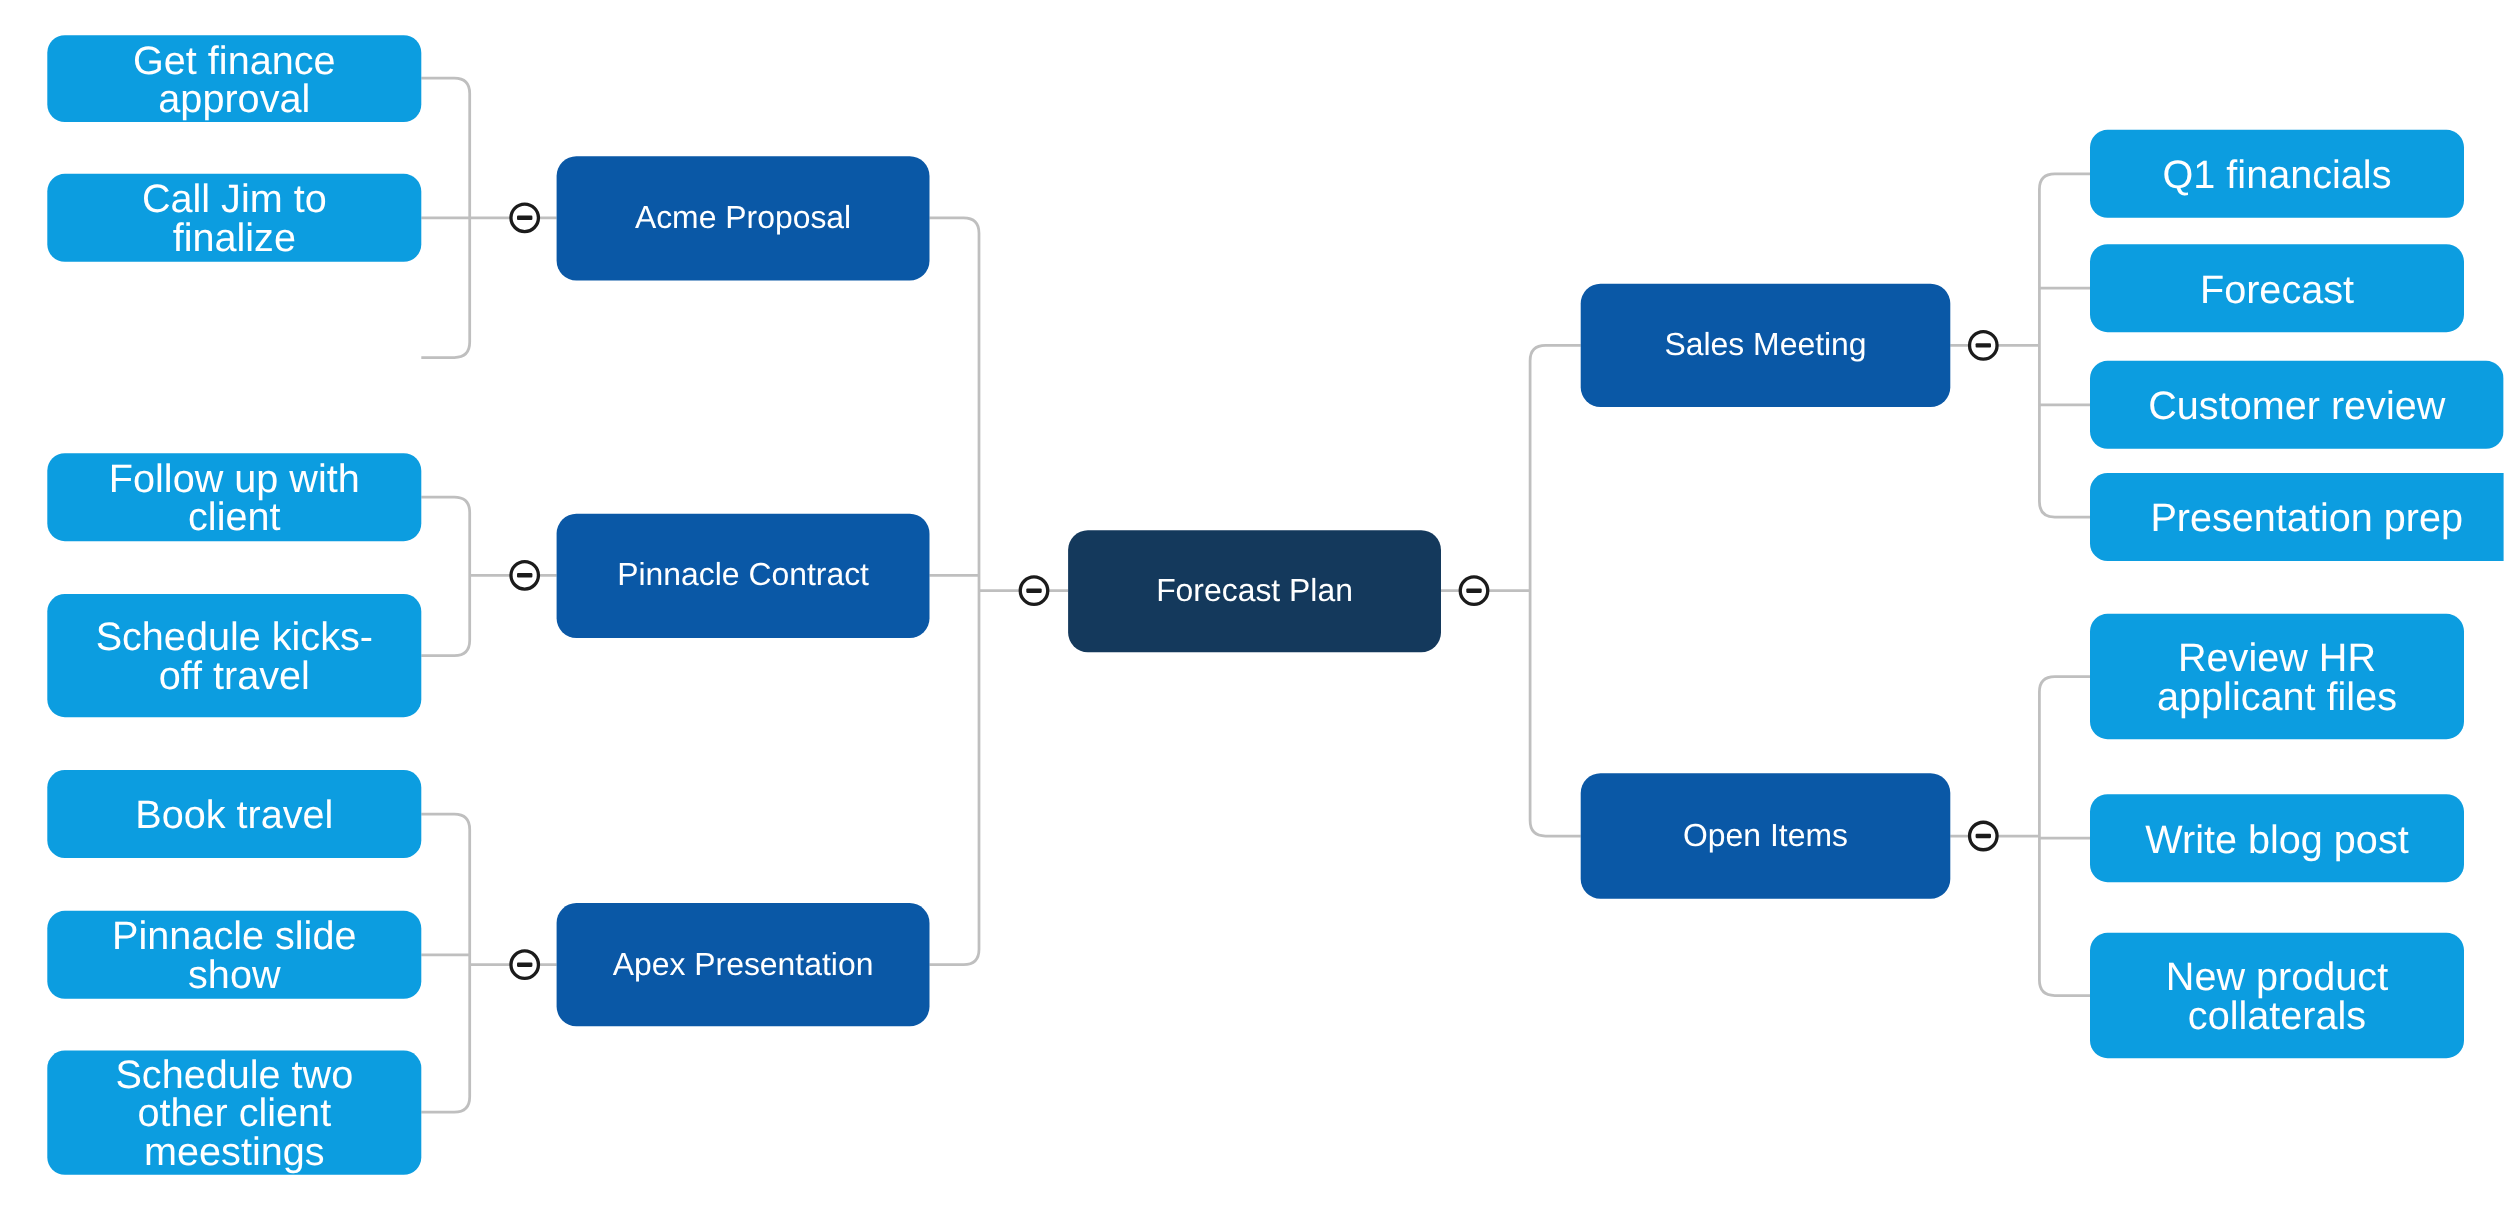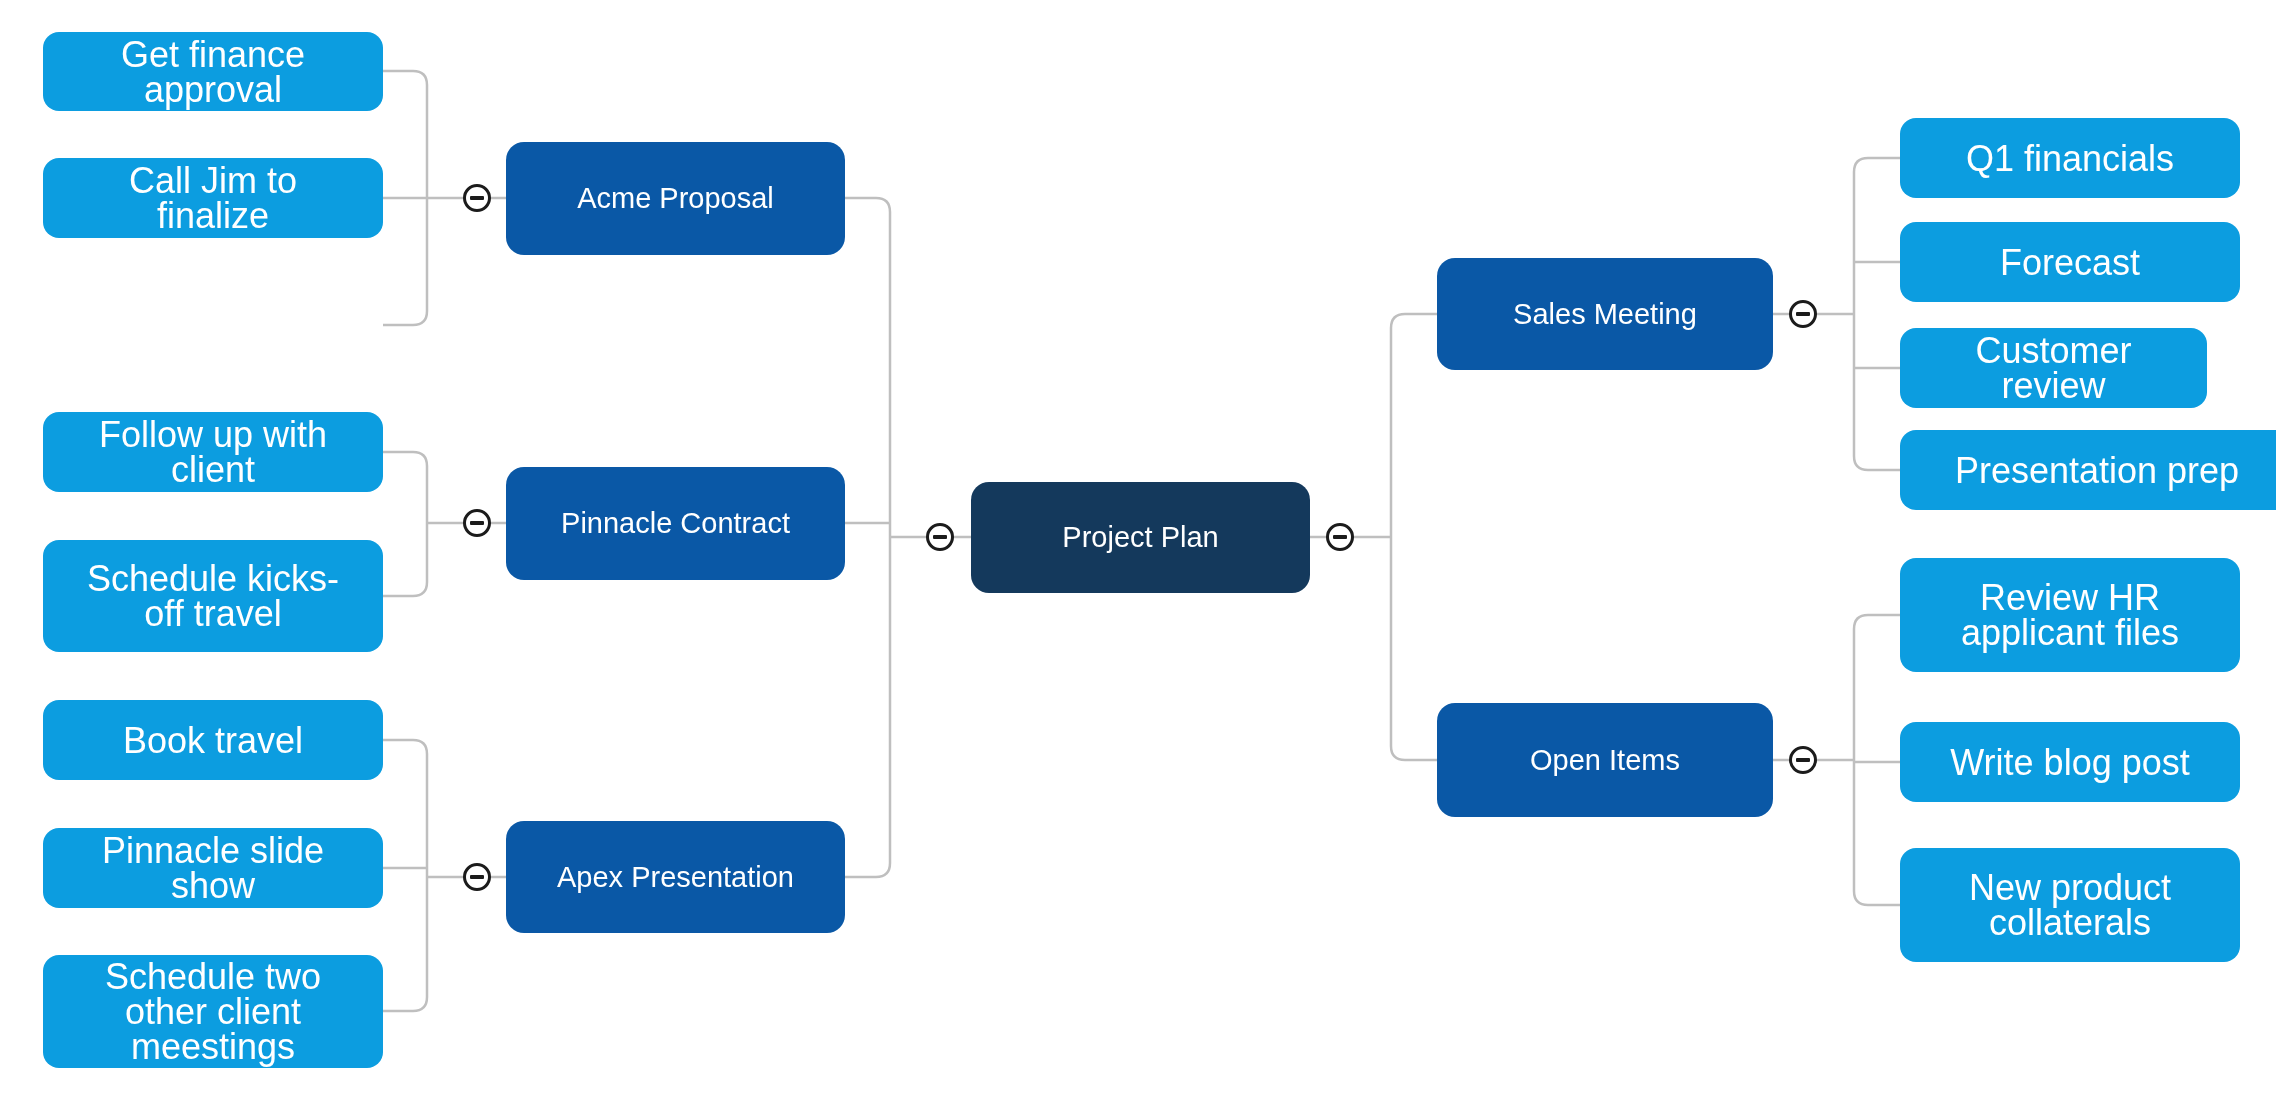--- a/index.html
+++ b/index.html
@@ -144,37 +144,37 @@
       <span class="node-label">Acme Proposal</span>
     </div>
   <div class="node branch" style="left:506px; top:467px; width:339px; height:113px;">
       <span class="node-label">Pinnacle Contract</span>
     </div>
   <div class="node branch" style="left:506px; top:821px; width:339px; height:112px;">
       <span class="node-label">Apex Presentation</span>
     </div>
 
   <div class="node root" style="left:971px; top:482px; width:339px; height:111px;">
-      <span class="node-label">Project Plan</span>
+      <span class="node-label">Forecast Plan</span>
     </div>
 
   <div class="node branch" style="left:1437px; top:258px; width:336px; height:112px;">
       <span class="node-label">Sales Meeting</span>
     </div>
   <div class="node branch" style="left:1437px; top:703px; width:336px; height:114px;">
       <span class="node-label">Open Items</span>
     </div>
 
   <div class="node leaf" style="left:1900px; top:118px; width:340px; height:80px;">
       <span class="node-label">Q1 financials</span>
     </div>
   <div class="node leaf" style="left:1900px; top:222px; width:340px; height:80px;">
       <span class="node-label">Forecast</span>
     </div>
-  <div class="node leaf" style="left:1900px; top:328px; width:307px; height:80px;">
+  <div class="node leaf" style="left:1900px; top:328px; width:376px; height:80px;">
       <span class="node-label">Customer review</span>
     </div>
   <div class="node leaf" style="left:1900px; top:430px; width:394px; height:80px;">
       <span class="node-label">Presentation prep</span>
     </div>
   <div class="node leaf" style="left:1900px; top:558px; width:340px; height:114px;">
       <span class="node-label">Review HR applicant files</span>
     </div>
   <div class="node leaf" style="left:1900px; top:722px; width:340px; height:80px;">
       <span class="node-label">Write blog post</span>

